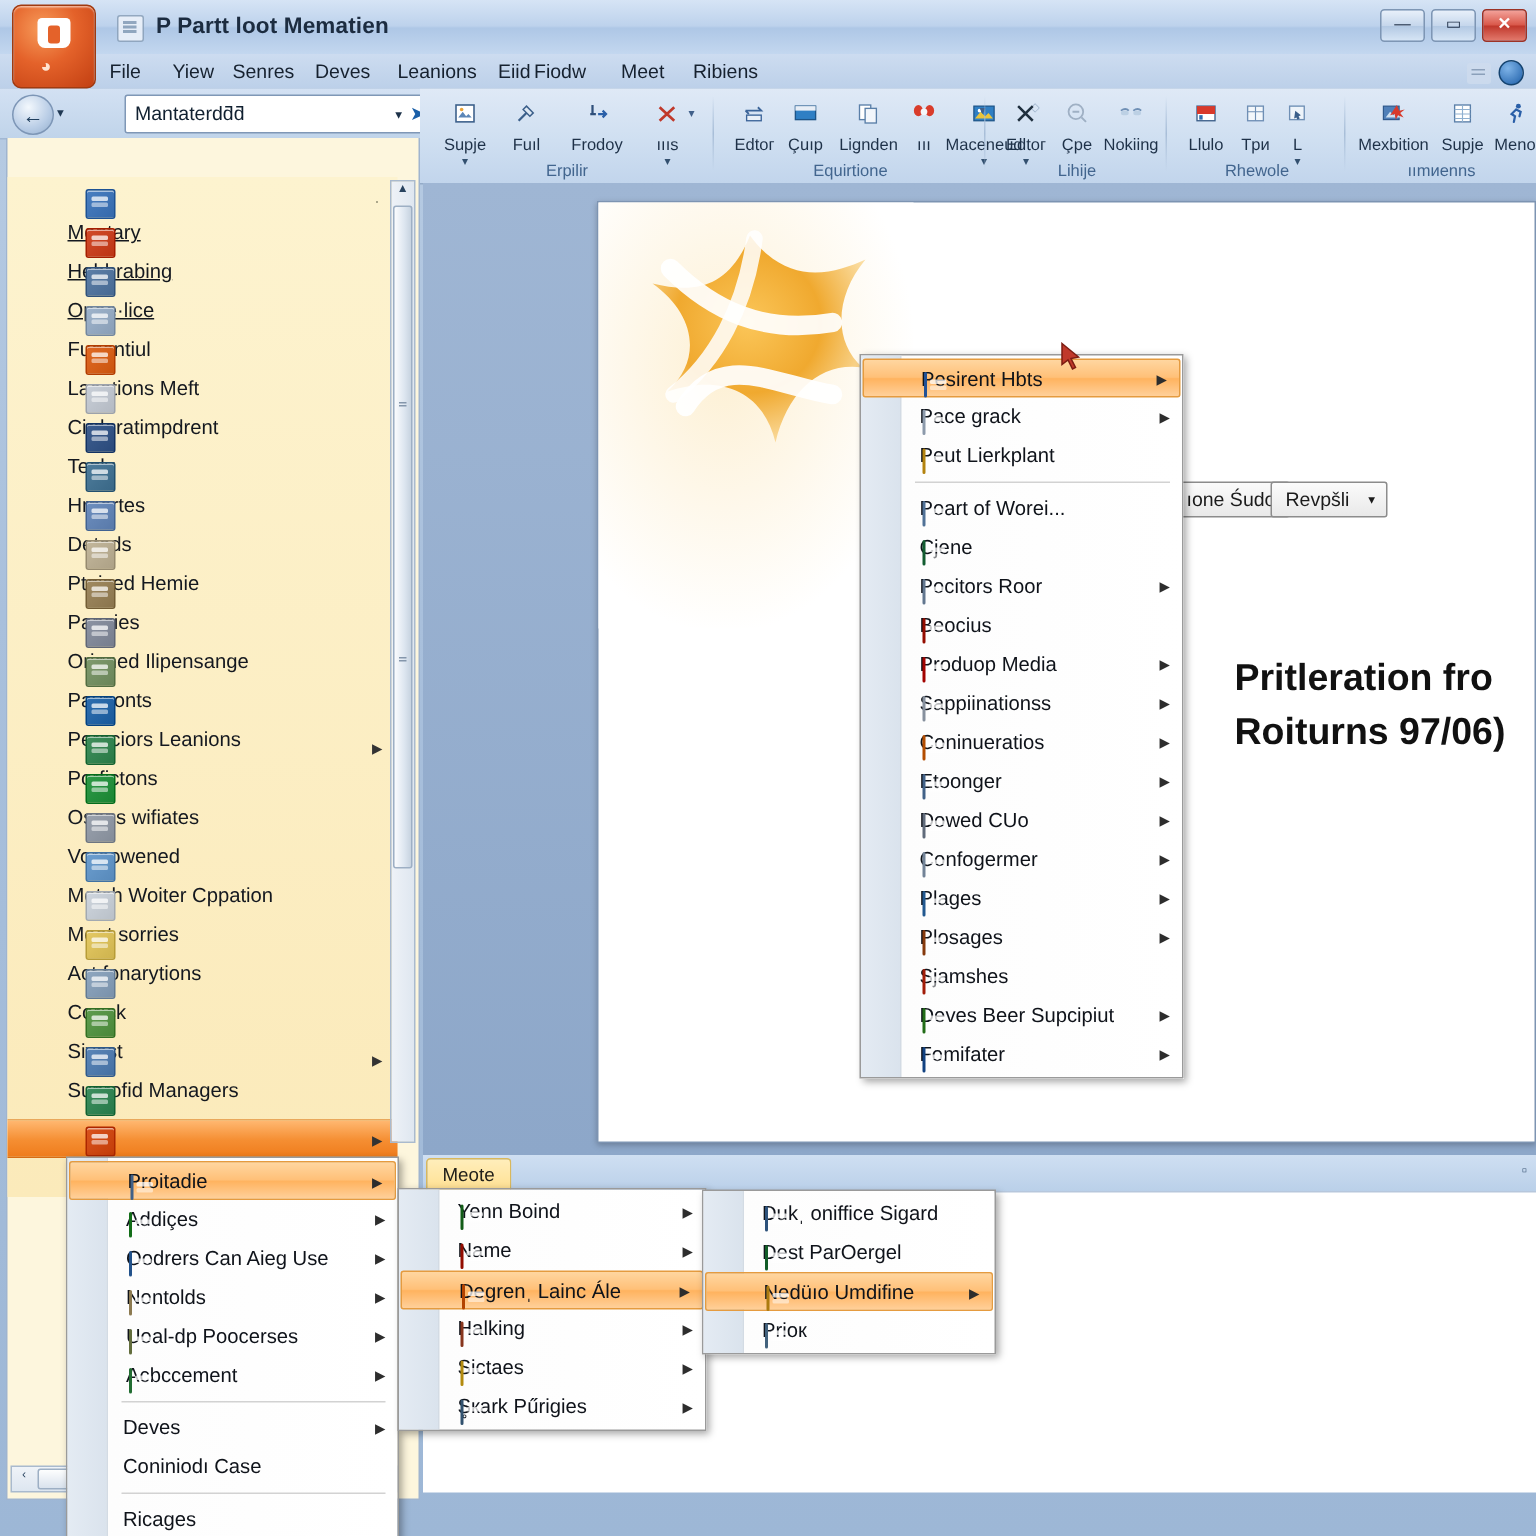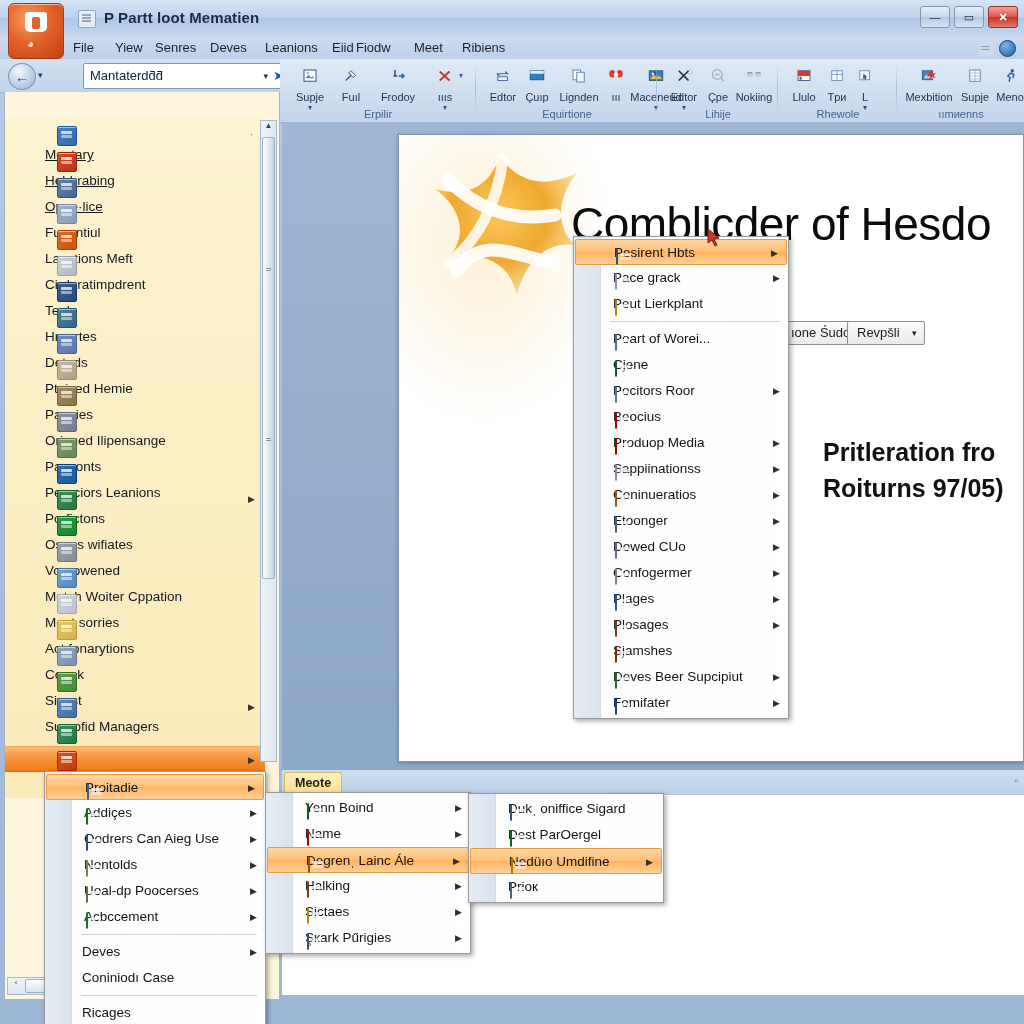--- a/index.html
+++ b/index.html
@@ -219,21 +219,21 @@
 
   
   .notesbar{
     position:absolute;left:282px;top:770px;width:742px;height:24px;
     background:linear-gradient(180deg,#cfdff2,#bad0e9);border-bottom:1px solid #9bb2cf;
   }
   .notestab{
     position:absolute;left:2px;top:2px;height:22px;line-height:21px;padding:0 10px;
     background:linear-gradient(180deg,#ffeebb,#ffdf8f);
     border:1px solid #d9b85d;border-bottom:none;border-radius:3px 3px 0 0;
-    font-size:12.5px;color:#22201a;font-weight:bold;
+    font-size:12.5px;color:#22201a;font-weight:normal;
   }
   .notesbar .nb-x{position:absolute;right:6px;top:5px;font-size:10px;color:#3d5878;}
   .notesarea{
     position:absolute;left:282px;top:794px;width:742px;height:200px;background:#ffffff;
     border-top:1px solid #b7c7dc;
   }
 
   
   .statusbar{
     position:absolute;left:0;bottom:0;width:1024px;height:26px;
@@ -555,25 +555,24 @@
               <stop offset="100%" stop-color="#fbe0a8"></stop>
             </radialGradient>
           </defs>
           <path d="M95 12 C120 46,150 38,172 28 C152 52,150 82,170 100 C142 96,120 116,112 150 C104 116,76 104,40 116 C64 94,58 64,30 44 C62 52,82 44,95 12 Z" fill="url(#pg)"></path>
           <path d="M42 34 C70 62,104 78,150 70" stroke="#fff" stroke-width="13" fill="none" opacity=".92" stroke-linecap="round"></path>
           <path d="M150 118 C112 112,76 88,52 126" stroke="#fff" stroke-width="13" fill="none" opacity=".92" stroke-linecap="round"></path>
           <path d="M98 14 C92 60,72 96,44 118" stroke="#fff" stroke-width="11" fill="none" opacity=".85" stroke-linecap="round"></path>
         </svg>
       </div>
 
-      <div class="slide-title">Comblicder of Hesdo</div>
 
       <div class="slide-body">
         <div>Pritleration fro</div>
-        <div>Roiturns 97/05)</div>
+        <div>Roiturns 97/06)</div>
       </div>
 
       <div class="inline-btn" style="left:382px;top:186px">ıone Śudo</div>
       <div class="inline-btn" style="left:448px;top:186px;padding-right:24px">
         <span>Revрšli</span>
         <span style="position:absolute;right:7px;top:0;font-size:9px">▾</span>
       </div>
     </div>
   </div>
 

